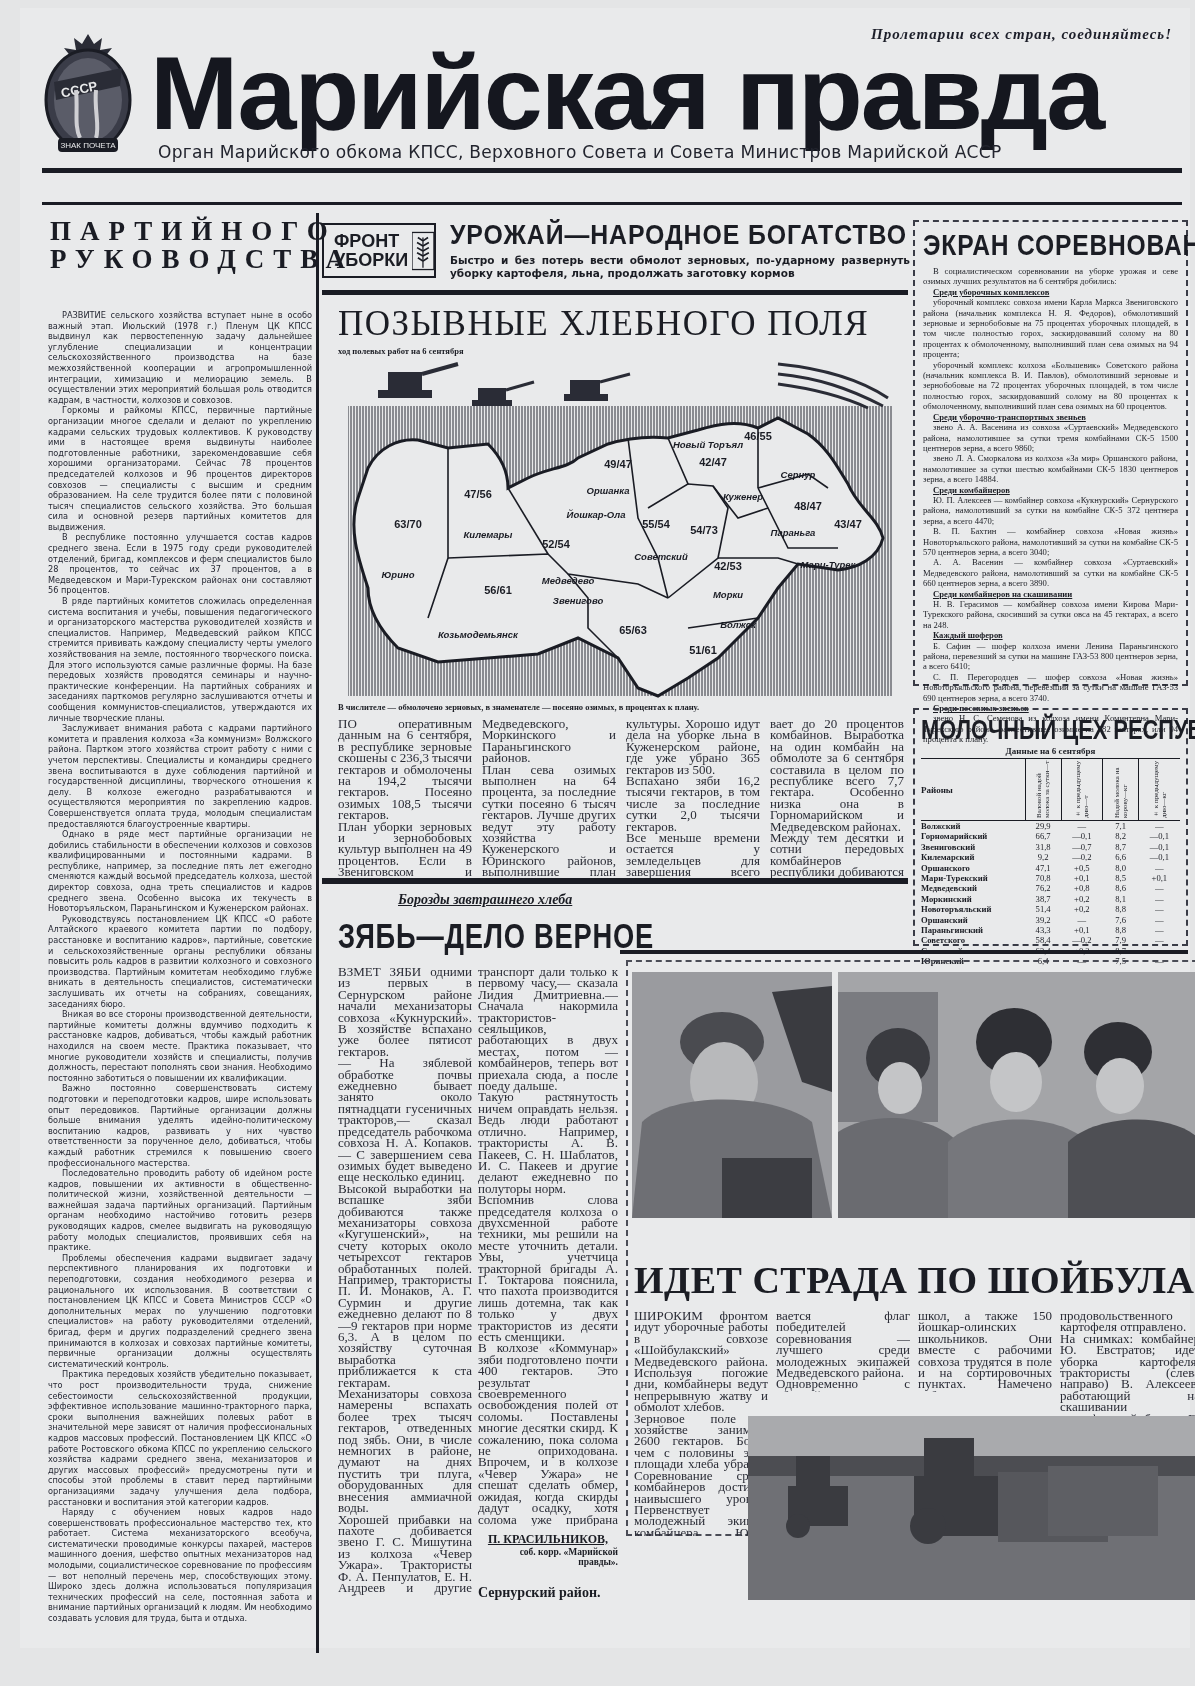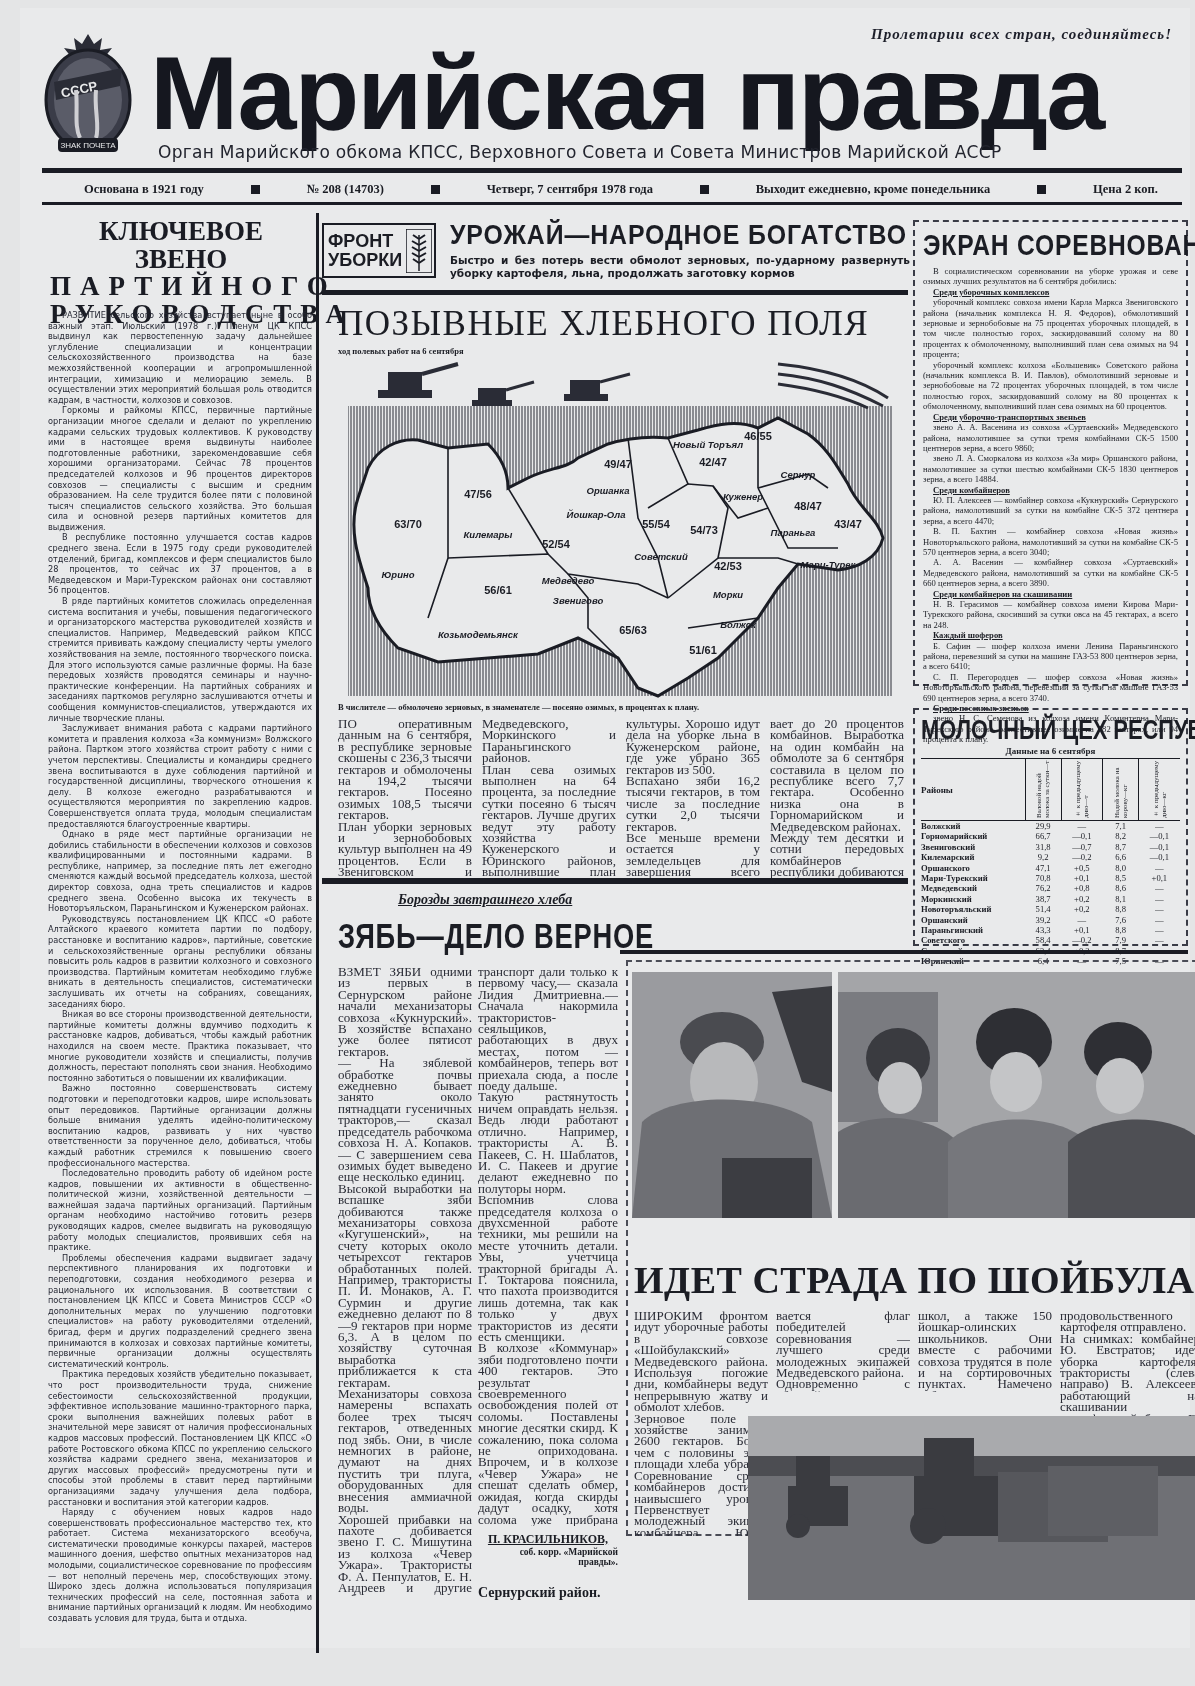--- a/index.html
+++ b/index.html
@@ -15,21 +15,21 @@
   .infobar { left: 22px; top: 168px; width: 1140px; height: 26px; display: flex; align-items: center; justify-content: space-between; font-weight: bold; font-size: 12.5px; padding: 0 24px 0 42px; }
   .sq { width: 9px; height: 9px; background: #1a1c24; display: inline-block; }
   .col-text { font-family: "DejaVu Sans", sans-serif; font-size: 8.2px; line-height: 10.6px; text-align: justify; color: #262834; }
   .col-text p { text-indent: 14px; }
   .serif-text { font-family: "Liberation Serif", serif; font-size: 13px; line-height: 11.4px; text-align: justify; color: #2a2c36; }
   .h-left { left: 30px; top: 210px; width: 262px; text-align: center; font-family: "Liberation Serif", serif; font-weight: bold; line-height: 1.02; color: #1a1c24; }
   .h-left .l1 { font-size: 27px; letter-spacing: 0px; }
   .h-left .l2, .h-left .l3 { font-size: 27px; letter-spacing: 9px; }
   .vrule { width: 3px; background: #1a1c24; }
   .front-box { left: 302px; top: 215px; width: 114px; height: 55px; border: 2px solid #1a1c24; display: flex; align-items: center; }
-  .front-box .txt { font-family: "Liberation Sans", sans-serif; font-weight: bold; font-size: 18px; line-height: 19px; padding-left: 4px; letter-spacing: 0px; }
+  .front-box .txt { font-family: "Liberation Sans", sans-serif; font-weight: bold; font-size: 18px; line-height: 19px; padding-left: 10px; letter-spacing: 0px; }
   .wheat { width: 26px; height: 44px; margin-left: 4px; }
   .h-harvest { left: 430px; top: 212px; font-family: "Liberation Sans", sans-serif; font-weight: bold; font-size: 27px; letter-spacing: 1px; transform: scaleX(0.92); transform-origin: left; }
   .sub-harvest { left: 430px; top: 246px; width: 460px; font-family: "DejaVu Sans", sans-serif; font-weight: bold; font-size: 10.5px; line-height: 13px; text-align: justify; }
   .h-map { left: 318px; top: 296px; font-family: "Liberation Serif", serif; font-size: 35px; letter-spacing: 1.5px; }
   .map-sub { left: 318px; top: 338px; font-size: 8.5px; font-weight: bold; }
   .map-caption { left: 318px; top: 694px; width: 570px; font-size: 8.5px; font-weight: bold; }
   .ekran-box { left: 893px; top: 212px; width: 275px; height: 466px; border: 2px dashed #3a3c46; padding: 6px 8px; }
   .ekran-title { font-family: "Liberation Sans", sans-serif; font-weight: bold; font-size: 30px; letter-spacing: 1px; transform: scaleX(0.82); transform-origin: left; white-space: nowrap; }
   .ekran-body { font-family: "Liberation Serif", serif; font-size: 8.6px; line-height: 10.4px; text-align: justify; margin-top: 4px; }
   .ekran-body .hd { font-weight: bold; text-decoration: underline; text-indent: 10px; }
@@ -67,35 +67,23 @@
     <text x="20" y="62" font-size="13" font-weight="bold" fill="#e9eaeb" font-family="Liberation Sans, sans-serif" transform="rotate(-12 48 55)">СССР</text>
     <path d="M36,60 C38,80 34,96 40,108 M56,60 C54,80 60,96 56,108" stroke="#d0d0d4" stroke-width="4" fill="none"></path>
     <rect x="18" y="108" width="60" height="14" rx="4" fill="#1a1c24"></rect>
     <text x="48" y="118" font-size="8" fill="#e9eaeb" text-anchor="middle" font-family="Liberation Sans, sans-serif">ЗНАК ПОЧЕТА</text>
   </svg>
 
   <div class="abs masthead">Марийская правда</div>
   <div class="abs subtitle">Орган Марийского обкома КПСС, Верховного Совета и Совета Министров Марийской АССР</div>
 
   <div class="abs rule-thick" style="left:22px; top:160px; width:1140px;"></div>
-  <div class="abs infobar">
-    <span>Основана в 1921 году</span>
-    <span class="sq"></span>
-    <span>№ 208 (14703)</span>
-    <span class="sq"></span>
-    <span>Четверг, 7 сентября 1978 года</span>
-    <span class="sq"></span>
-    <span>Выходит ежедневно, кроме понедельника</span>
-    <span class="sq"></span>
-    <span>Цена 2 коп.</span>
-  </div>
   <div class="abs rule-thick" style="left:22px; top:194px; width:1140px; height:3px;"></div>
 
   <div class="abs h-left">
-    <div class="l1">КЛЮЧЕВОЕ ЗВЕНО</div>
     <div class="l2">ПАРТИЙНОГО</div>
     <div class="l3">РУКОВОДСТВА</div>
   </div>
   <div class="abs col-text" style="left:28px; top:302px; width:264px; height:1330px; overflow:hidden;">
     <p>РАЗВИТИЕ сельского хозяйства вступает ныне в особо важный этап. Июльский (1978 г.) Пленум ЦК КПСС выдвинул как первостепенную задачу дальнейшее углубление специализации и концентрации сельскохозяйственного производства на базе межхозяйственной кооперации и агропромышленной интеграции, химизацию и мелиорацию земель. В осуществлении этих мероприятий большая роль отводится кадрам, в частности, колхозов и совхозов.</p>
     <p>Горкомы и райкомы КПСС, первичные партийные организации многое сделали и делают по укреплению кадрами сельских трудовых коллективов. К руководству ими в настоящее время выдвинуты наиболее подготовленные работники, зарекомендовавшие себя хорошими организаторами. Сейчас 78 процентов председателей колхозов и 96 процентов директоров совхозов — специалисты с высшим и средним образованием. На селе трудится более пяти с половиной тысяч специалистов сельского хозяйства. Это большая сила и основной резерв партийных комитетов для выдвижения.</p>
     <p>В республике постоянно улучшается состав кадров среднего звена. Если в 1975 году среди руководителей отделений, бригад, комплексов и ферм специалистов было 28 процентов, то сейчас их 37 процентов, а в Медведевском и Мари-Турекском районах они составляют 56 процентов.</p>
     <p>В ряде партийных комитетов сложилась определенная система воспитания и учебы, повышения педагогического и организаторского мастерства руководителей хозяйств и специалистов. Например, Медведевский райком КПСС стремится прививать каждому специалисту черты умелого хозяйствования на земле, постоянного творческого поиска. Для этого используются самые различные формы. На базе передовых хозяйств проводятся семинары и научно-практические конференции. На партийных собраниях и заседаниях парткомов регулярно заслушиваются отчеты и сообщения коммунистов-специалистов, утверждаются их личные творческие планы.</p>
     <p>Заслуживает внимания работа с кадрами партийного комитета и правления колхоза «За коммунизм» Волжского района. Партком этого хозяйства строит работу с ними с учетом перспективы. Специалисты и командиры среднего звена воспитываются в духе соблюдения партийной и государственной дисциплины, творческого отношения к делу. В колхозе ежегодно разрабатываются и осуществляются мероприятия по закреплению кадров. Совершенствуется оплата труда, молодым специалистам предоставляются благоустроенные квартиры.</p>
     <p>Однако в ряде мест партийные организации не добились стабильности в обеспечении колхозов и совхозов квалифицированными и постоянными кадрами. В республике, например, за последние пять лет ежегодно сменяются каждый восьмой председатель колхоза, шестой директор совхоза, одна треть специалистов и кадров среднего звена. Особенно высока их текучесть в Новоторъяльском, Параньгинском и Куженерском районах.</p>

